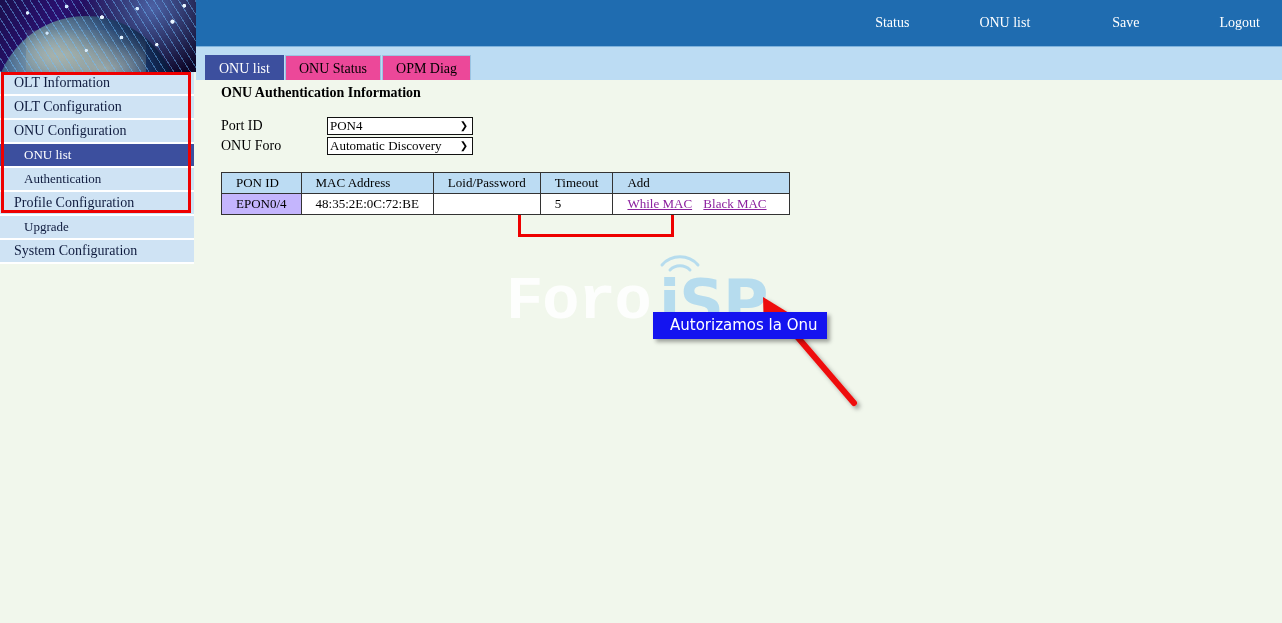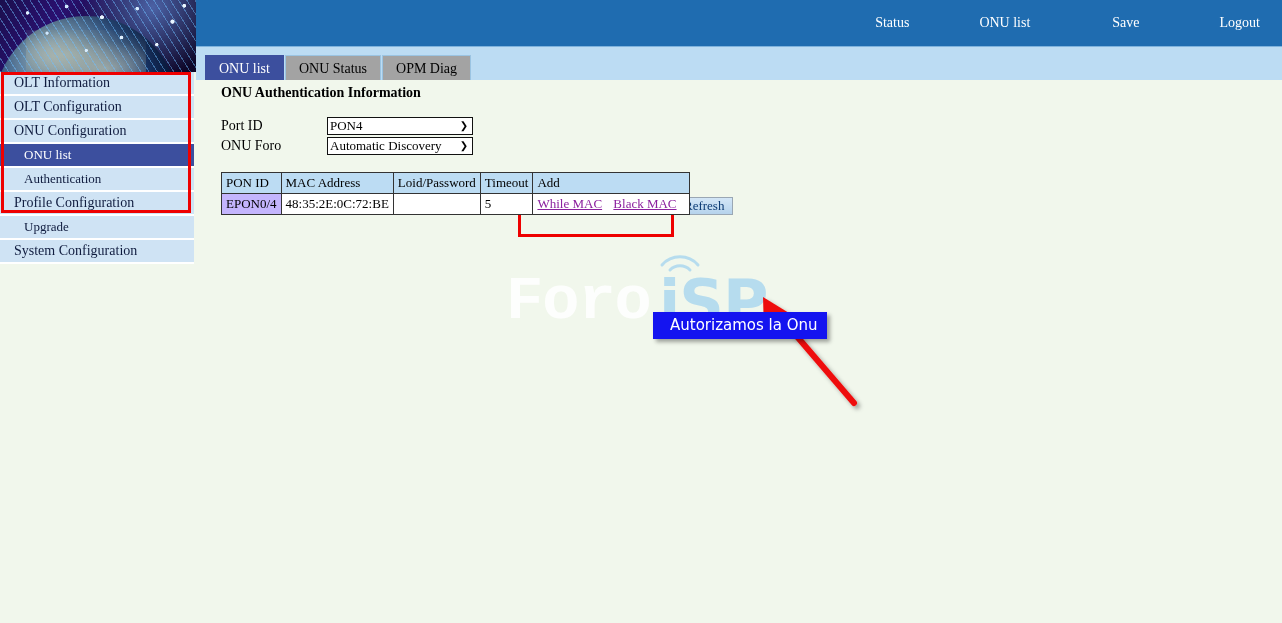--- a/index.html
+++ b/index.html
@@ -144,21 +144,21 @@
     align-items: flex-end;
     height: 34px;
     padding-left: 9px;
     box-sizing: border-box;
   }
   .tab {
     height: 25px;
     line-height: 25px;
     padding: 0 13px;
     font-size: 14px;
-    background: #a3a3a3;
+    background: #ec4899;
     color: #000;
     border: 1px solid #9bc4e2;
     border-bottom: none;
     margin-right: 1px;
     cursor: pointer;
     white-space: nowrap;
   }
   .tab.active {
     background: #3c4f9e;
     color: #ffffff;
@@ -247,21 +247,21 @@
   
   #onu-table {
     position: absolute;
     left: 25px; top: 92px;
     border-collapse: collapse;
     background: #ffffff;
     font-size: 13px;
   }
   #onu-table th, #onu-table td {
     border: 1px solid #333;
-    padding: 2px 4px;
+    padding: 2px 14px;
     text-align: left;
     font-weight: normal;
     white-space: nowrap;
     height: 18px;
     box-sizing: border-box;
   }
   #onu-table thead th {
     background: #bcdcf3;
   }
   #onu-table td.pon-cell {

